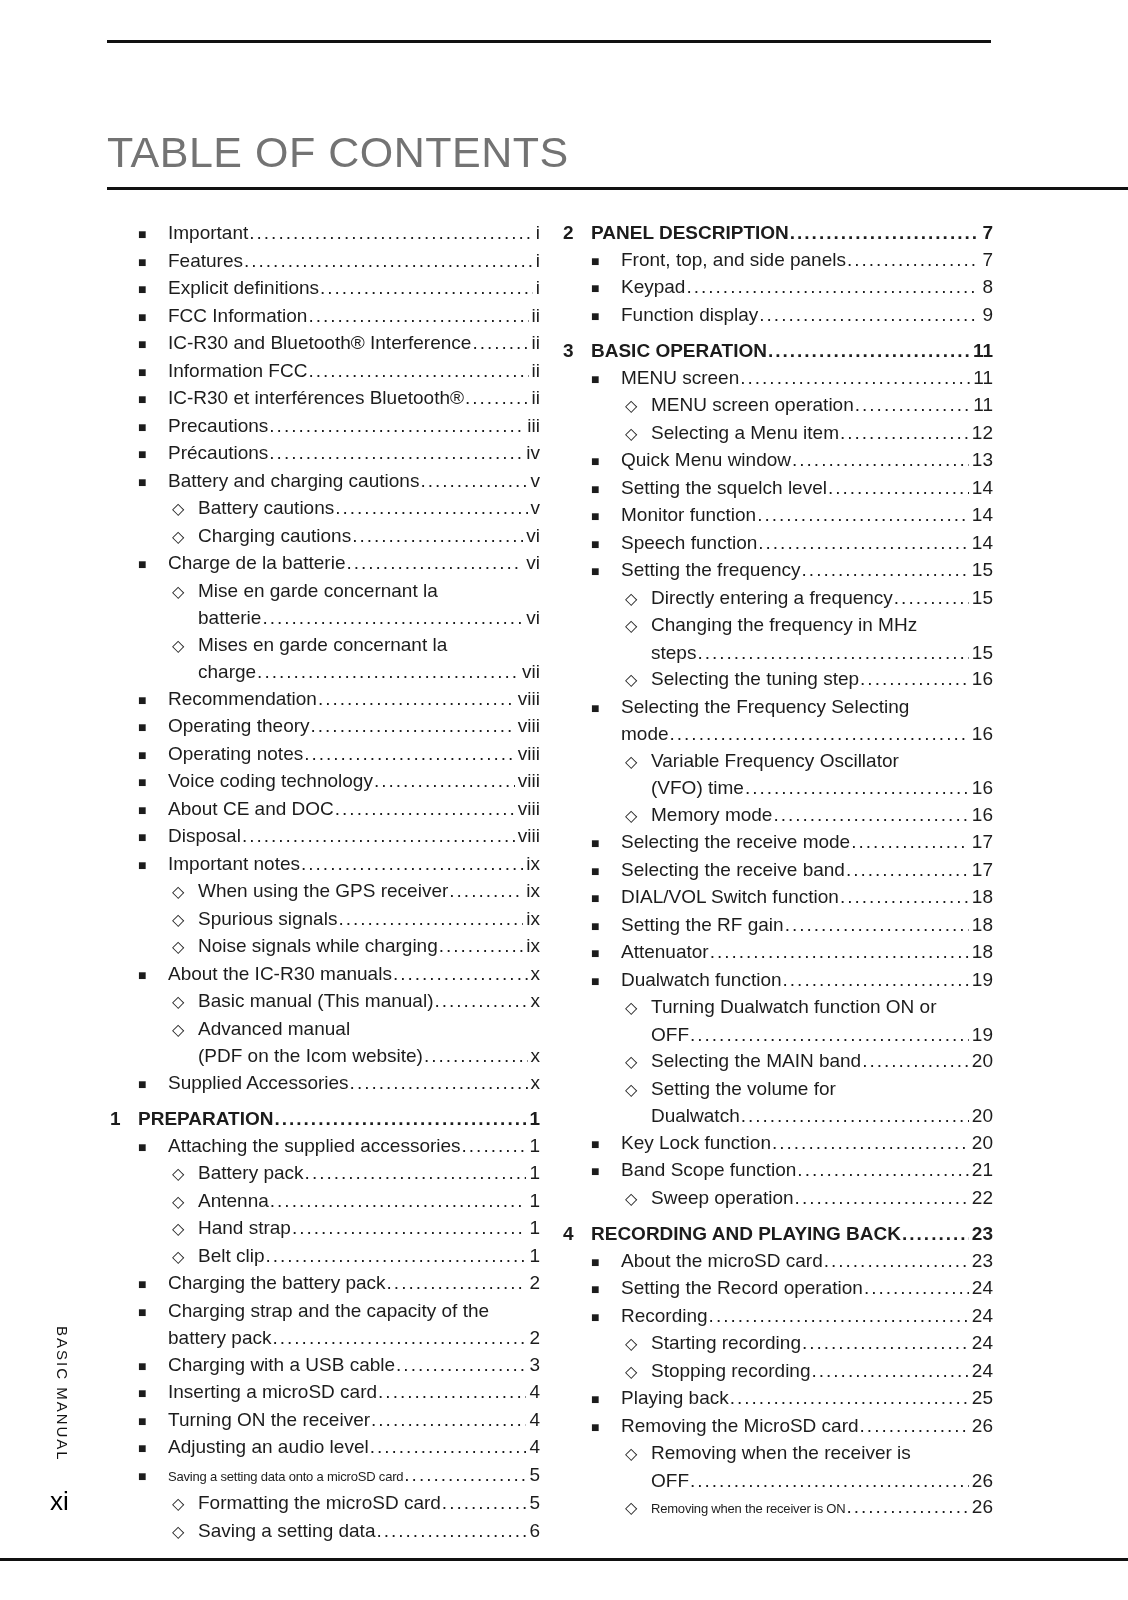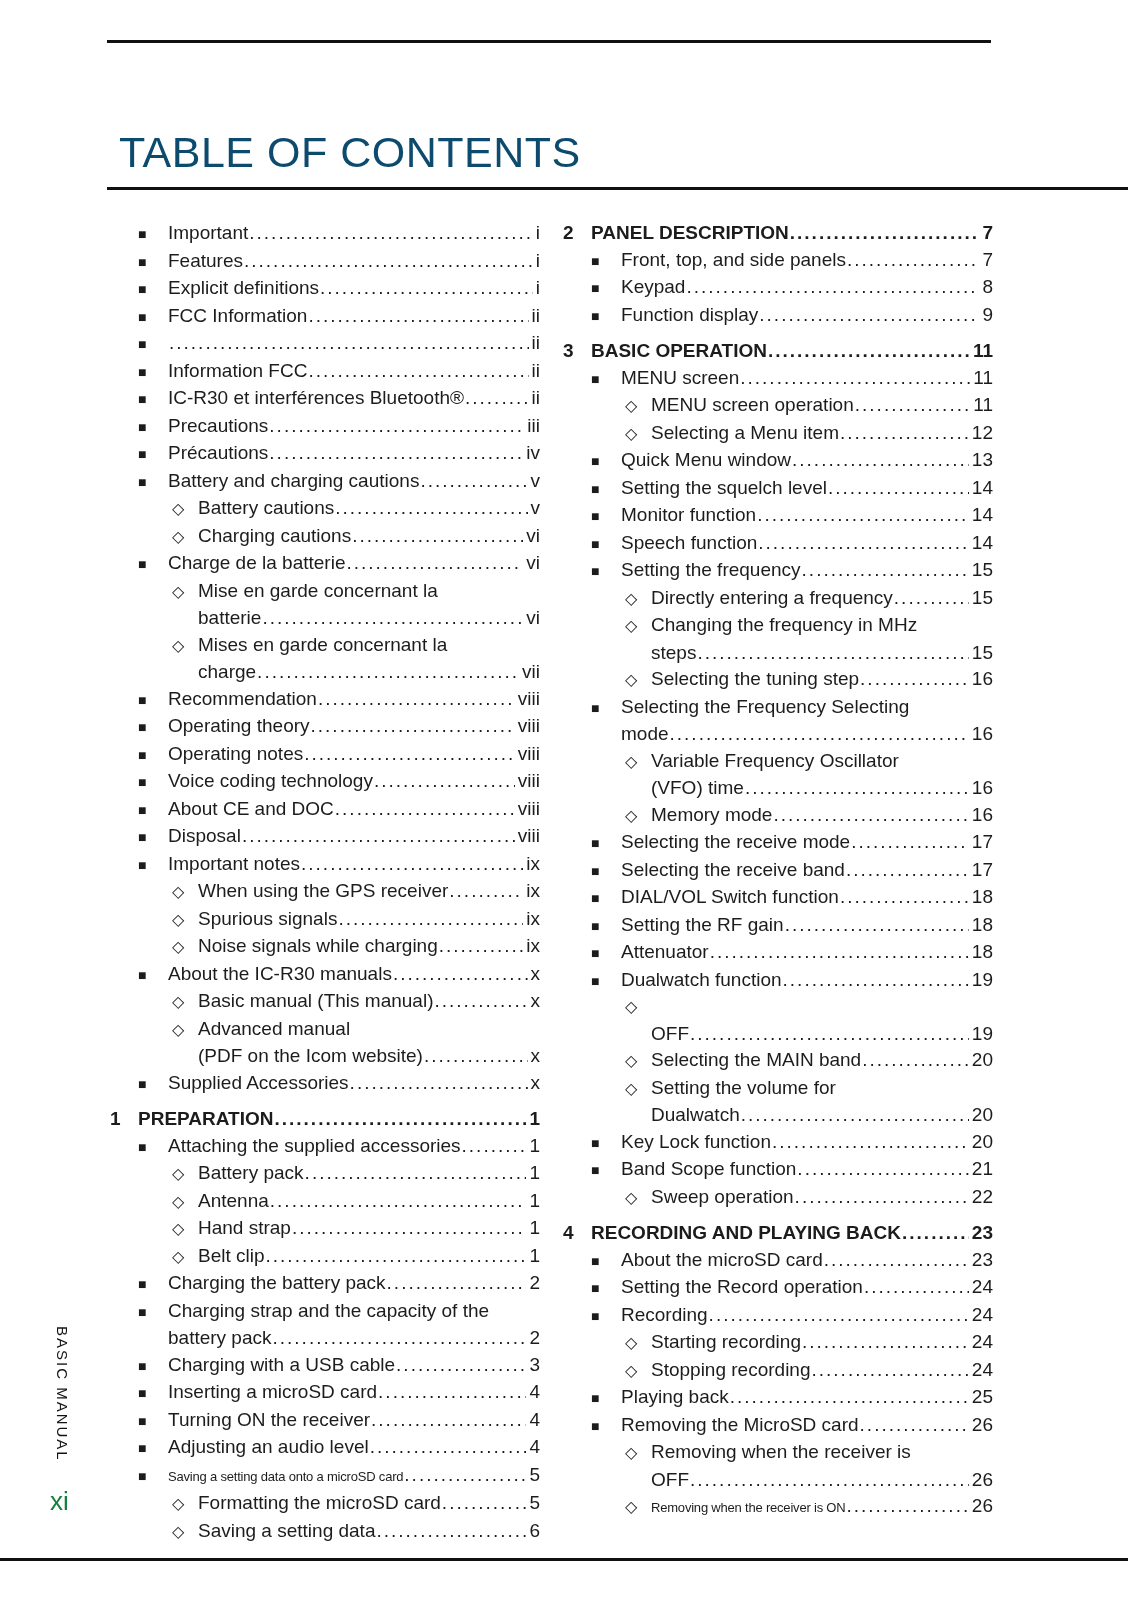--- a/index.html
+++ b/index.html
@@ -10,23 +10,23 @@
     color: #1c1c1c;
     position: relative;
     overflow: hidden;
   }
   .top-rule {
     position: absolute; top: 40px; left: 107px;
     width: 884px; height: 3px; background: #111;
   }
   .header { margin-left: 107px; padding-top: 128px; }
   .header h1 {
-    margin: 0 0 10px 12px;
+    margin: 0 0 10px 0;
     font-size: 43px; font-weight: 400; letter-spacing: 0.5px;
-    color: #0c4a6e;
+    color: #737373;
   }
   .title-rule { margin-left: 107px; height: 3px; background: #111; }
 
   .content {
     margin-left: 110px; margin-top: 30px;
     display: flex; gap: 23px;
   }
   .col { width: 430px; }
 
   .entry { }
@@ -66,21 +66,21 @@
   .section .dots::after { font-weight: 700; }
   .page { flex: 0 0 auto; padding-left: 2px; }
 
   .sidebar-label {
     position: absolute; left: 54px; top: 1326px;
     writing-mode: vertical-rl;
     font-size: 15px; letter-spacing: 2px; color: #111;
   }
   .page-number {
     position: absolute; left: 50px; top: 1486px;
-    font-size: 26px; color: #15803d;
+    font-size: 26px; color: #000000;
   }
   .bottom-rule {
     position: absolute; left: 0; top: 1558px;
     width: 1128px; height: 3px; background: #111;
   }
 </style>
 </head>
 <body>
 
 <div class="page-root">
@@ -121,20 +121,21 @@
           <div class="row">
             <span class="bullet">■</span>
             <span class="label">FCC Information</span>
             <span class="dots"></span>
             <span class="page">ii</span>
           </div>
         </div>
         <div class="entry item">
           <div class="row">
             <span class="bullet">■</span>
+            <span class="label">IC-R30 and Bluetooth® Interference</span>
             <span class="dots"></span>
             <span class="page">ii</span>
           </div>
         </div>
         <div class="entry item">
           <div class="row">
             <span class="bullet">■</span>
             <span class="label">Information FCC</span>
             <span class="dots"></span>
             <span class="page">ii</span>
@@ -663,20 +664,21 @@
           <div class="row">
             <span class="bullet">■</span>
             <span class="label">Dualwatch function</span>
             <span class="dots"></span>
             <span class="page">19</span>
           </div>
         </div>
         <div class="entry sub">
           <div class="row">
             <span class="bullet">◇</span>
+            <span class="label">Turning Dualwatch function ON or</span>
           </div>
           <div class="row cont sub-cont">
             <span class="label">OFF</span>
             <span class="dots"></span>
             <span class="page">19</span>
           </div>
         </div>
         <div class="entry sub">
           <div class="row">
             <span class="bullet">◇</span>

